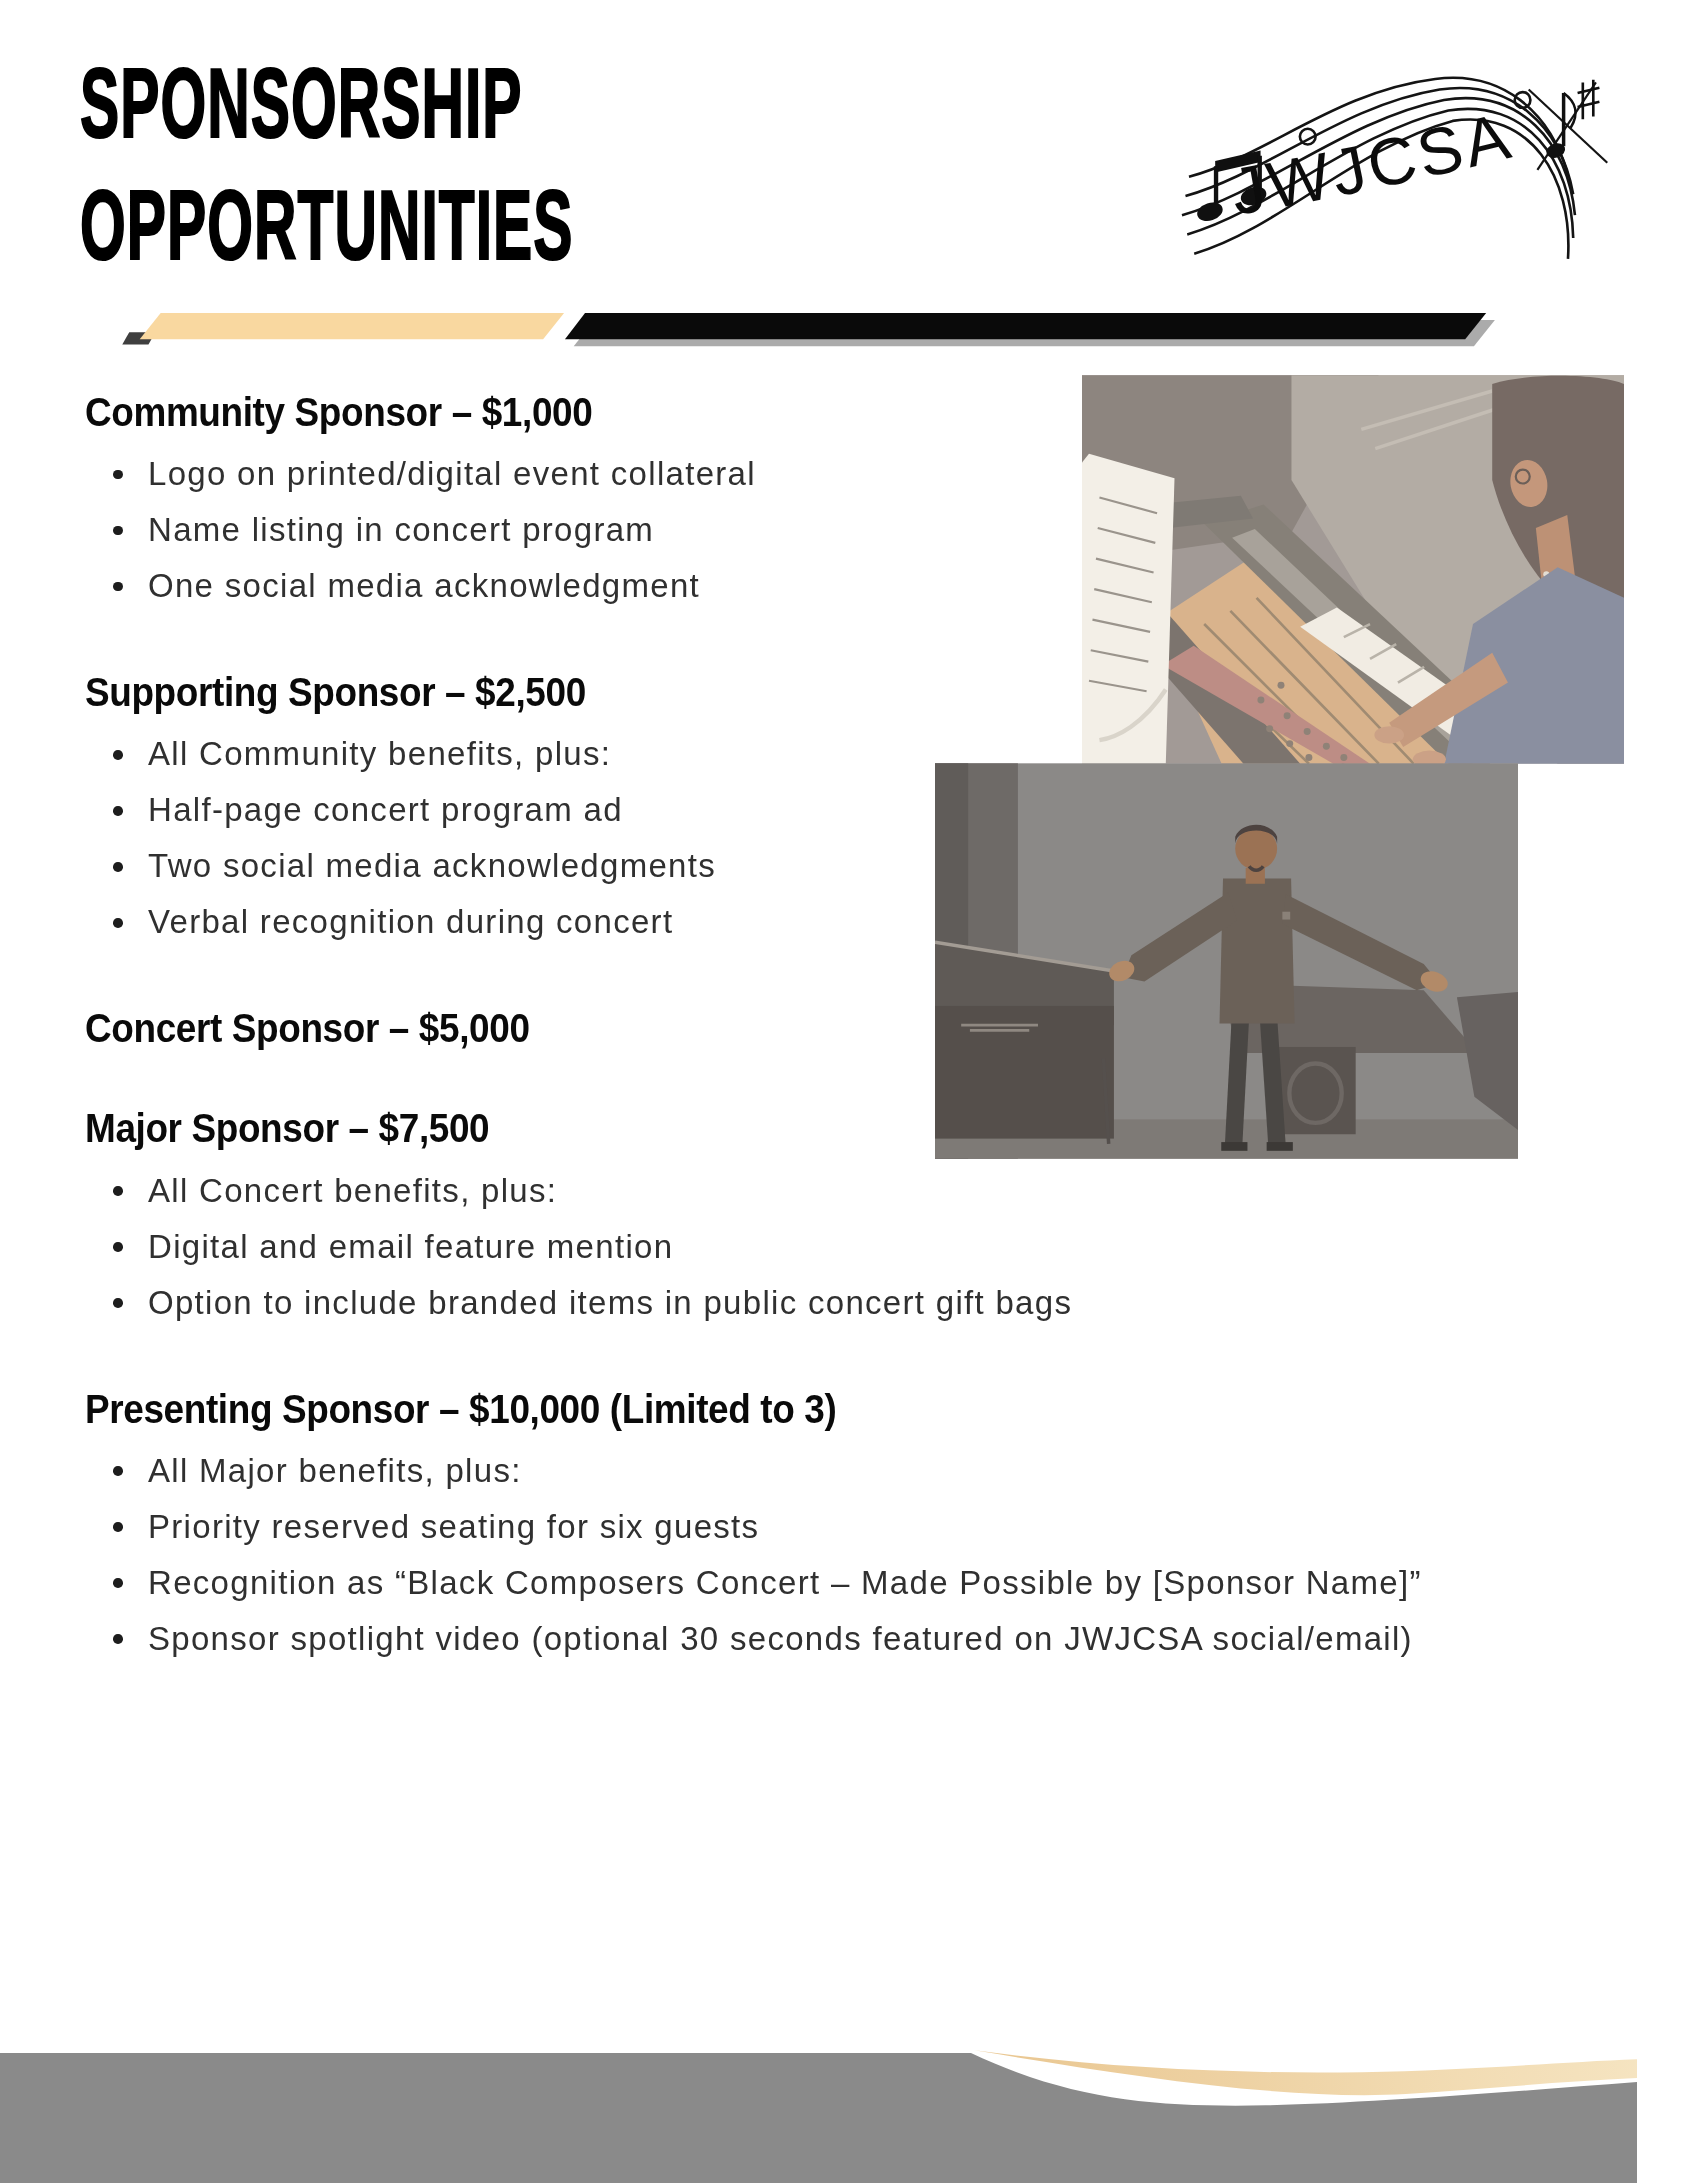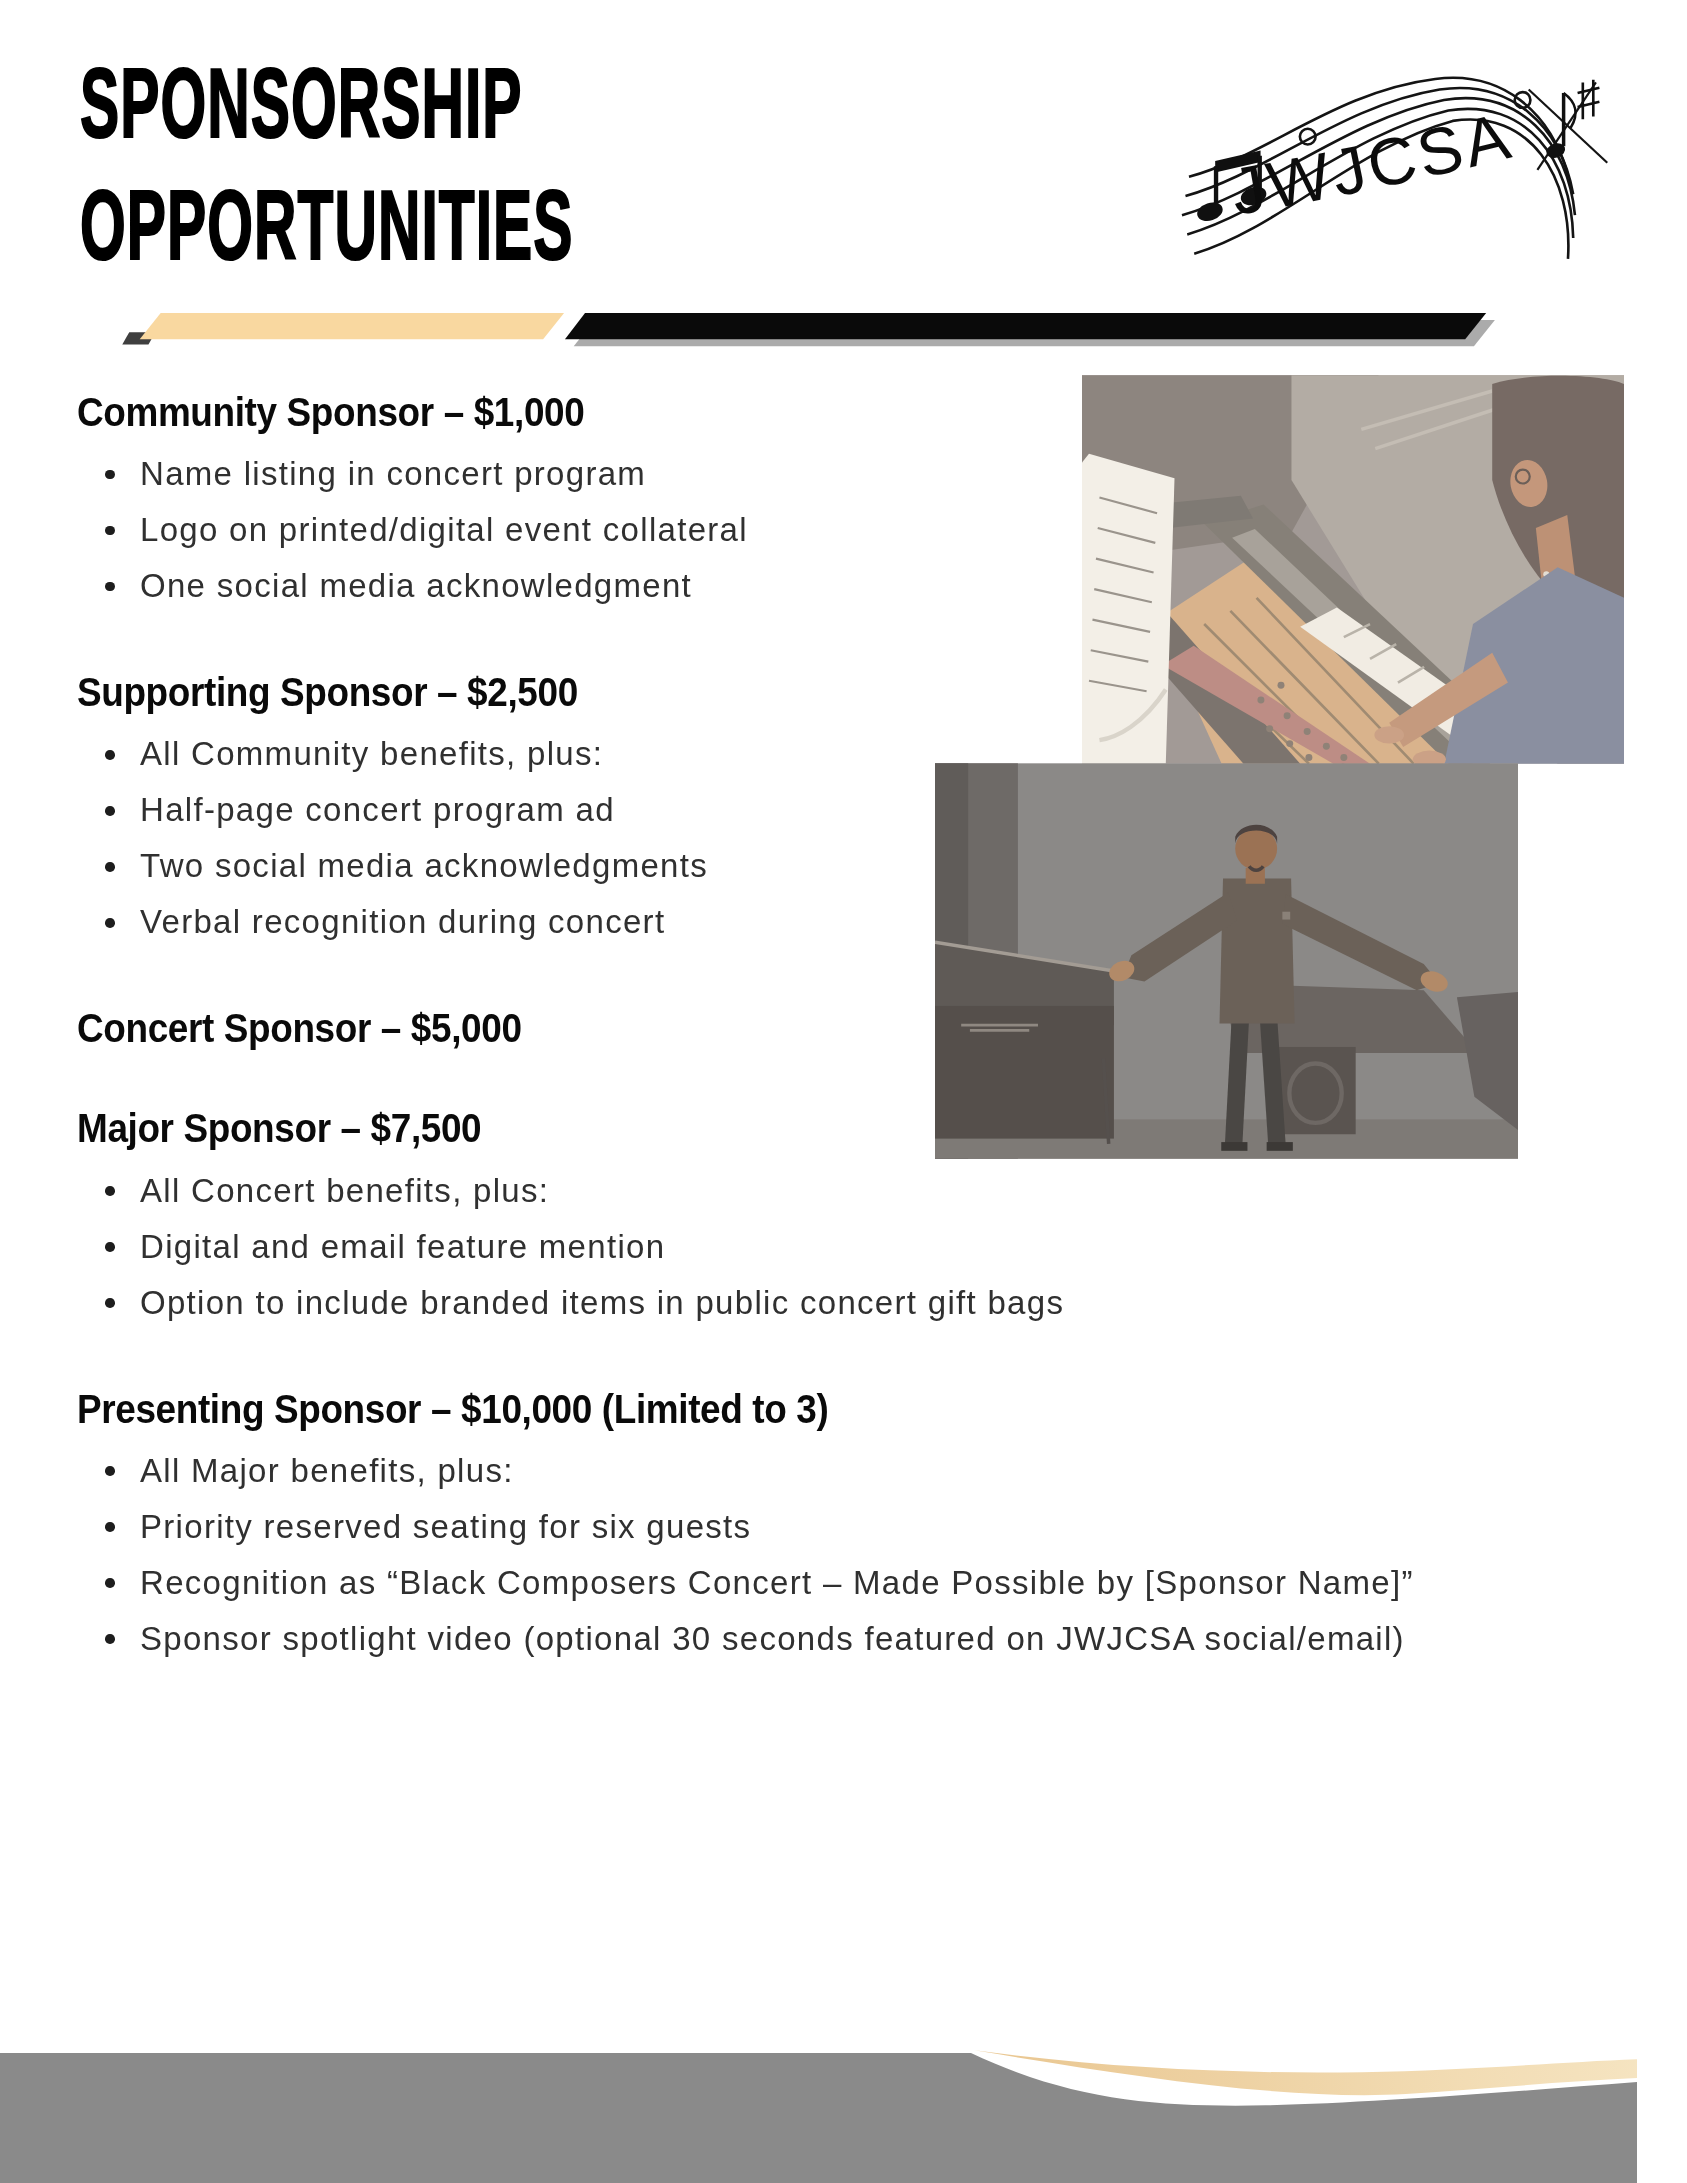--- a/index.html
+++ b/index.html
@@ -18,21 +18,21 @@
   .logo{position:absolute;left:1175px;top:58px;width:441px;height:214px;}
   .logo .staff{stroke:#141414;stroke-width:3;fill:none;}
   .logo .thin{stroke:#141414;stroke-width:2.5;fill:none;}
   .logo .notefill{fill:#101010;}
   .logo .open{fill:none;stroke:#141414;stroke-width:3;}
   .logo text{font-family:"Liberation Sans",sans-serif;font-size:76px;letter-spacing:4px;fill:#0c0c0c;}
   
   .bars{position:absolute;left:0;top:306px;width:1687px;height:49px;}
   
   .main{position:absolute;left:77px;top:390px;width:1371px;}
-  .tier{margin:0 0 56px 0;}
+  .tier{margin:0 0 56px 8px;}
   .tier h2{
     margin:0 0 12.2px 0;font-size:41px;line-height:44px;font-weight:bold;
     color:#0a0a0a;letter-spacing:-0.4px;transform:scaleX(.90);
     transform-origin:left center;white-space:nowrap;
   }
   .tier ul{list-style:none;margin:0;padding:0;max-width:1363px;}
   .tier li{
     position:relative;padding-left:63px;font-size:33px;line-height:56px;
     color:#303030;letter-spacing:1.3px;
   }
@@ -166,22 +166,22 @@
     <path d="M344,92 C346,72 390,72 392,92 L392,84 C384,66 352,66 344,84 Z" fill="#4d4340"></path>
     <path d="M360,118 C364,124 372,124 376,118" stroke="#4d4340" stroke-width="4" fill="none"></path>
     <rect x="398" y="170" width="9" height="9" fill="#8a8178"></rect>
   </svg>
 
   <div class="main">
 
     <section class="tier">
       <h2>Community Sponsor – $1,000</h2>
       <ul>
+        <li>Logo on printed/digital event collateral</li>
         <li>Name listing in concert program</li>
-        <li>Logo on printed/digital event collateral</li>
         <li>One social media acknowledgment</li>
       </ul>
     </section>
 
     <section class="tier">
       <h2>Supporting Sponsor – $2,500</h2>
       <ul>
         <li>All Community benefits, plus:</li>
         <li>Half-page concert program ad</li>
         <li>Two social media acknowledgments</li>

